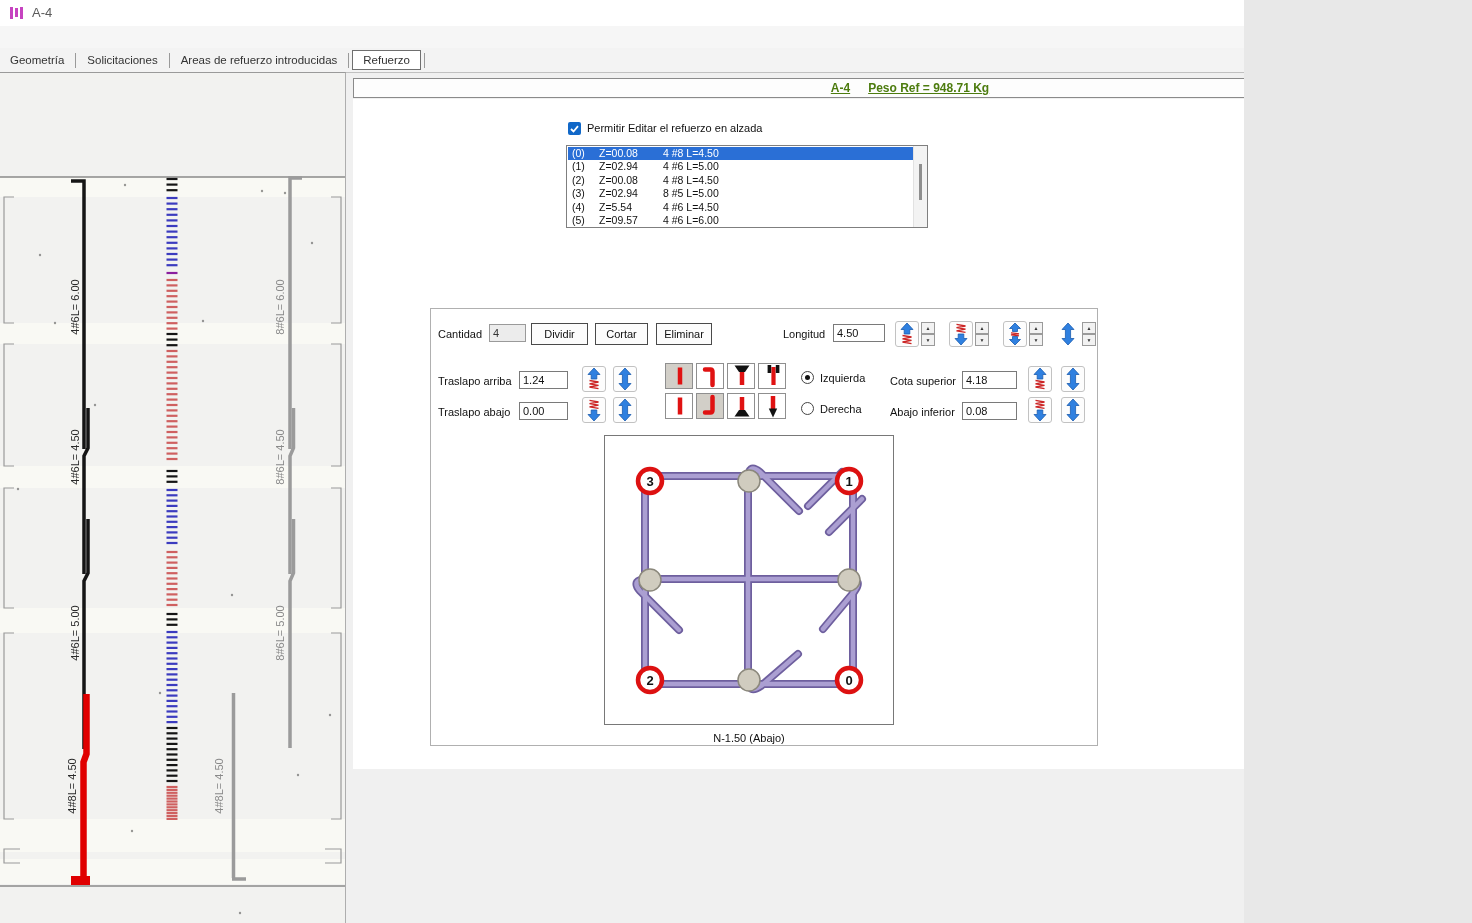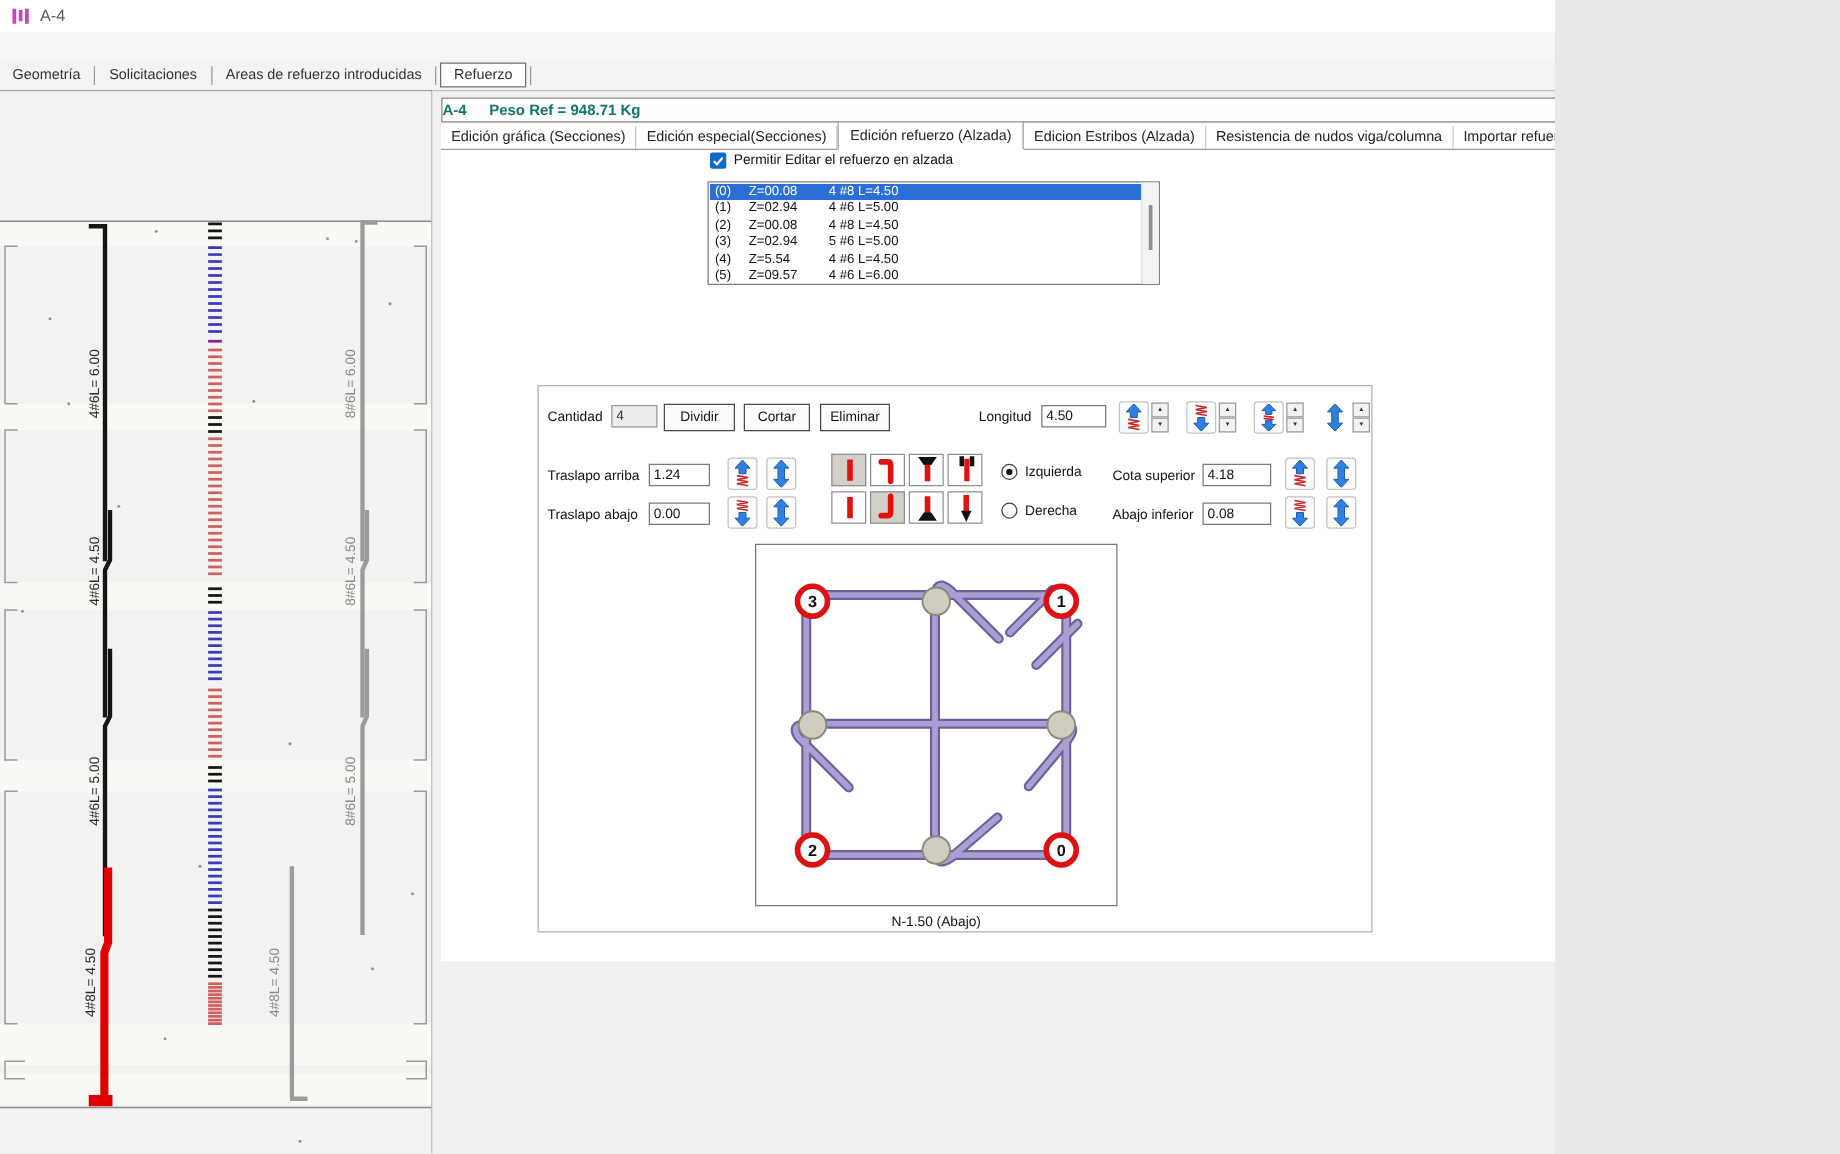--- a/index.html
+++ b/index.html
@@ -10,21 +10,21 @@
   .appicon i{position:absolute;top:0;width:3px;height:12px;background:#c643c0;}
   .appicon i.b1{left:0;height:12px}.appicon i.b2{left:5px;height:9px;top:1px}.appicon i.b3{left:10px;height:12px}
   .apptitle{position:absolute;left:32px;top:5px;font-size:13px;color:#5a5a5a;}
   .menustrip{position:absolute;left:0;top:26px;width:100%;height:22px;background:#f6f6f6;}
   .maintabs{position:absolute;left:0;top:48px;width:100%;height:24px;background:#f3f3f3;display:flex;align-items:center;padding-left:2px;}
   .mtab{font-size:11.5px;color:#333;padding:4px 8px;white-space:nowrap;}
   .mtab.active{background:#fff;border:1px solid #6f6f6f;padding:3px 10px;}
   .mtab-sep{width:1px;height:15px;background:#9a9a9a;margin:0 3px;}
   .leftpanel{position:absolute;left:0;top:72px;width:346px;height:851px;background:#f2f2f0;border-top:1px solid #9a9a9a;border-right:1px solid #aeaeae;box-sizing:border-box;}
   .rightarea{position:absolute;left:346px;top:72px;width:1126px;height:851px;background:#f0f0f0;border-top:1px solid #c0c0c0;}
-  .headerband{position:absolute;left:7px;top:5px;width:1112px;height:18px;background:#fdfdfd;border:1px solid #8a8a8a;font-size:12px;font-weight:bold;color:#0f766e;line-height:18px;}
+  .headerband{position:absolute;left:7px;top:5px;width:1112px;height:18px;background:#fdfdfd;border:1px solid #8a8a8a;text-align:center;font-size:12px;font-weight:bold;color:#4d7c0f;line-height:18px;text-decoration:underline;}
   .headerband .hname{margin-right:18px;}
   .content{position:absolute;left:7px;top:26px;width:1119px;height:670px;background:#ffffff;}
   .subtabs{position:absolute;left:0;top:0;width:100%;height:21px;border-bottom:1px solid #9a9a9a;display:flex;align-items:flex-end;font-size:11.5px;box-sizing:border-box;}
   .stab{padding:3px 8px;color:#222;border-right:1px solid #c6c6c6;white-space:nowrap;}
   .stab.active{background:#fff;border:1px solid #9a9a9a;border-bottom:1px solid #fff;margin-bottom:-1px;padding:5px 9px 4px;}
   .chkrow{position:absolute;left:215px;top:23px;display:flex;align-items:flex-start;font-size:11px;color:#111;}
   .chkbox{width:13px;height:13px;background:#1168c8;border-radius:2px;display:inline-flex;align-items:center;justify-content:center;margin-right:6px;}
   .listbox{position:absolute;left:213px;top:46px;width:362px;height:83px;border:1px solid #7f7f7f;background:#fff;box-sizing:border-box;}
   .listrows{position:absolute;left:1px;top:1px;right:14px;bottom:1px;overflow:hidden;}
   .lrow{height:13.4px;line-height:13.4px;font-size:10.5px;display:flex;color:#111;padding-left:4px;white-space:nowrap;}
@@ -254,28 +254,20 @@
           <circle cx="240" cy="840" r="1.2" fill="#555" opacity="0.6"></circle>
         </svg></div>
   </div>
 
   <div class="rightarea">
     <div class="headerband">
       <span class="hname">A-4</span><span>Peso Ref =  948.71 Kg</span>
     </div>
 
     <div class="content">
-      <div class="subtabs">
-          <div class="stab">Edición gráfica (Secciones)</div>
-          <div class="stab">Edición especial(Secciones)</div>
-          <div class="stab active">Edición refuerzo (Alzada)</div>
-          <div class="stab">Edicion Estribos (Alzada)</div>
-          <div class="stab">Resistencia de nudos viga/columna</div>
-          <div class="stab">Importar refuerzo</div>
-        </div>
 
       <div class="chkrow">
         <span class="chkbox">
             <svg width="9" height="8">
               <path d="M1,4 L3.5,6.5 L8,1.2" stroke="#fff" stroke-width="1.8" fill="none"></path>
             </svg>
           </span>
         <span>Permitir Editar el refuerzo en alzada</span>
       </div>
 
@@ -292,21 +284,21 @@
               <span class="c3">4 #6 L=5.00</span>
             </div>
             <div class="lrow">
               <span class="c1">(2)</span>
               <span class="c2">Z=00.08</span>
               <span class="c3">4 #8 L=4.50</span>
             </div>
             <div class="lrow">
               <span class="c1">(3)</span>
               <span class="c2">Z=02.94</span>
-              <span class="c3">5 #6 L=5.00</span>
+              <span class="c3">8 #5 L=5.00</span>
             </div>
             <div class="lrow">
               <span class="c1">(4)</span>
               <span class="c2">Z=5.54</span>
               <span class="c3">4 #6 L=4.50</span>
             </div>
             <div class="lrow">
               <span class="c1">(5)</span>
               <span class="c2">Z=09.57</span>
               <span class="c3">4 #6 L=6.00</span>

